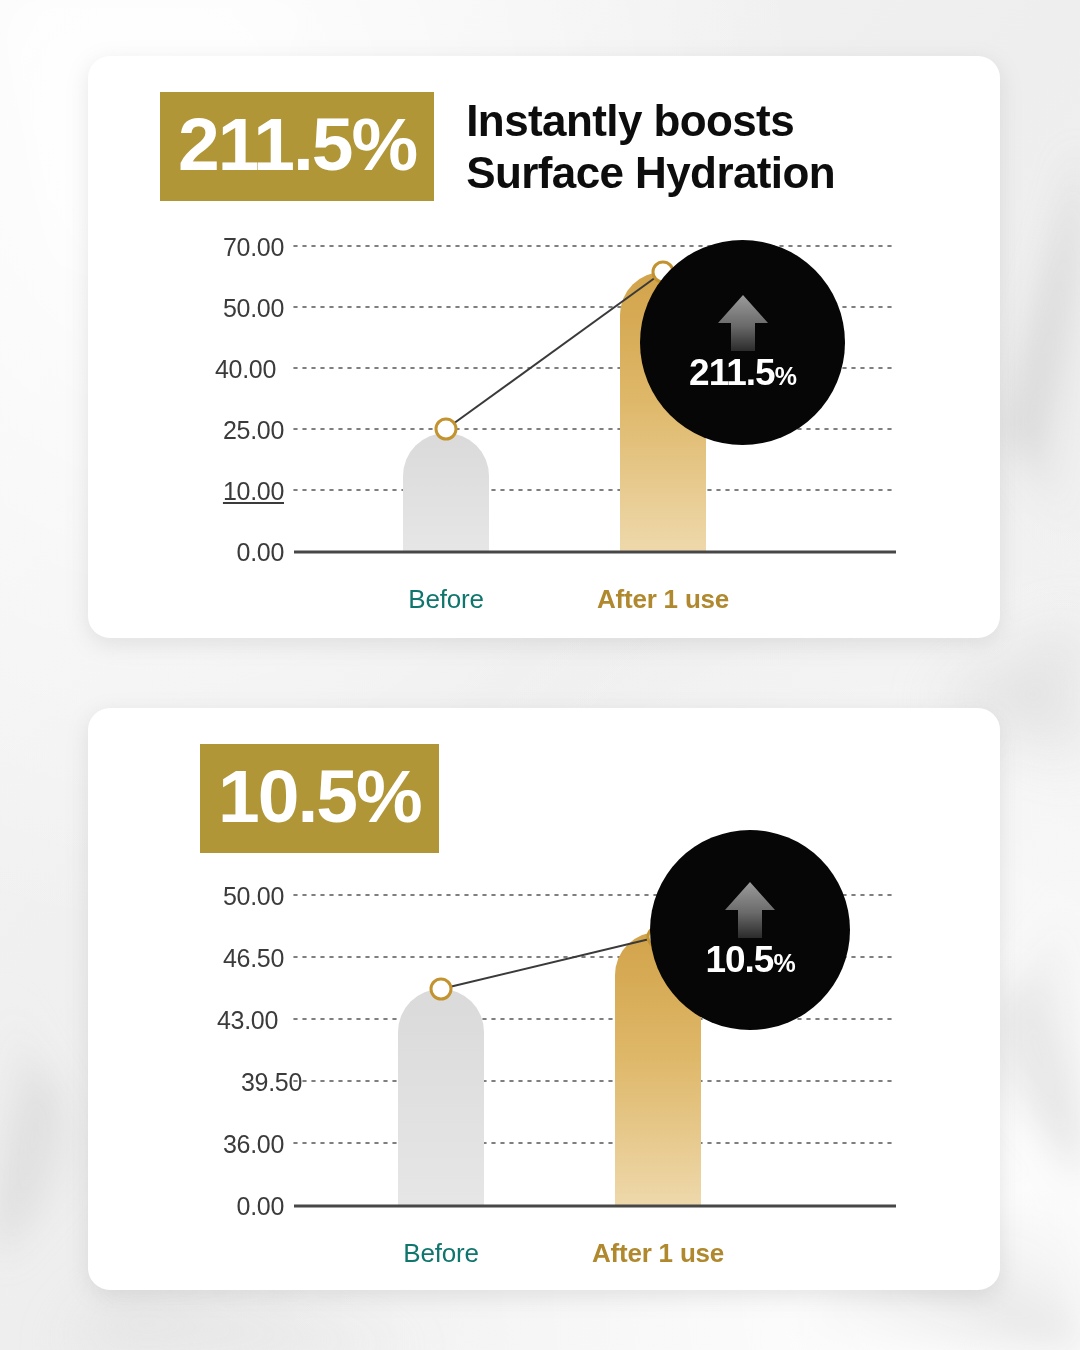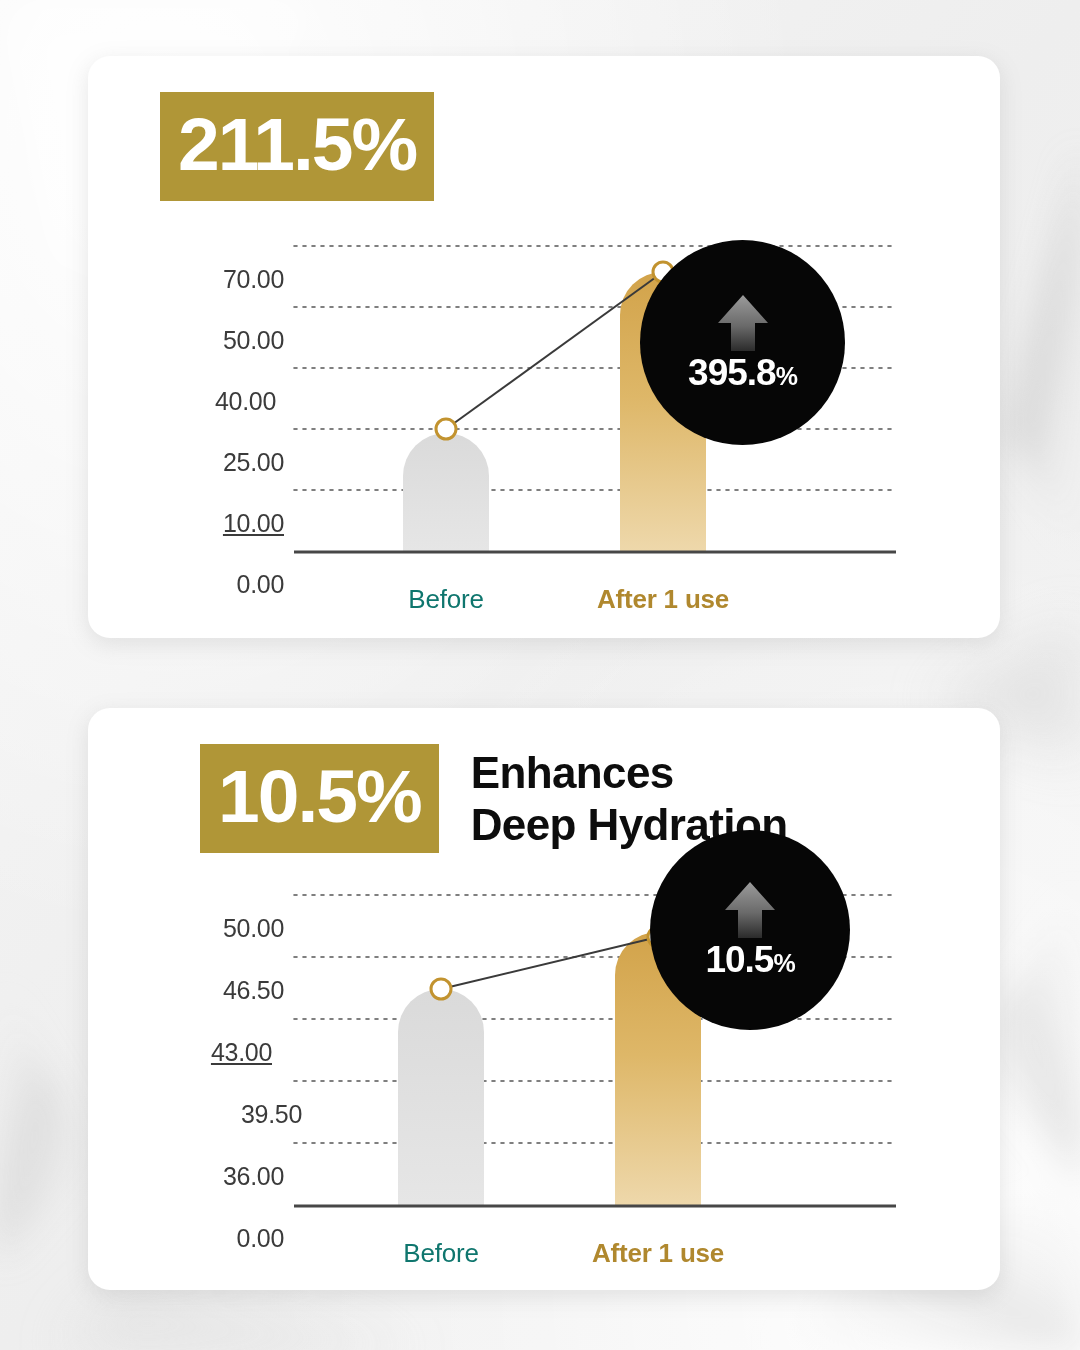--- a/index.html
+++ b/index.html
@@ -94,21 +94,20 @@
   .kpi-text .sm { font-size:25px; }
 
   
   .y-lab {
     position:absolute;
     text-align:right;
     font-size:25px;
     color:#3b3b3b;
     font-weight:400;
     letter-spacing:-.3px;
-    margin-top:32px;
   }
   .x-lab {
     position:absolute;
     text-align:center;
     font-size:26px;
     letter-spacing:-.2px;
   }
   .x-lab.before { color:#0f766e; font-weight:400; }
   .x-lab.after  { color:#b0882e; font-weight:700; }
 </style>
@@ -162,20 +161,22 @@
     <path d="M0 0 L330 0 L60 300 Z" fill="#ffffff"></path>
     <path d="M1080 620 L1080 760 L930 700 Z" fill="#d8d8d8"></path>
     <path d="M120 1290 L420 1350 L60 1350 Z" fill="#dcdcdc"></path>
   </g>
 </svg>
 
 <div class="card" id="card-1">
 
   <div class="hdr" id="hdr-1">
     <div class="pct-badge">211.5%</div>
+    <div class="hdr-title">Instantly boosts
+Surface Hydration</div>
   </div>
 
   <div class="chart-wrap">
     <svg class="chart-svg" width="912" height="582" viewBox="0 0 912 582">
       <defs>
         <linearGradient id="grayBar1" x1="0" y1="0" x2="0" y2="1">
           <stop offset="0" stop-color="#dadada"></stop>
           <stop offset="1" stop-color="#e6e6e6"></stop>
         </linearGradient>
         <linearGradient id="goldBar1" x1="0" y1="0" x2="0" y2="1">
@@ -221,30 +222,28 @@
     <defs>
       <linearGradient id="arrowGrad1" x1="0" y1="0" x2="0" y2="1">
         <stop offset="0" stop-color="#9b9b9b"></stop>
         <stop offset="0.55" stop-color="#6a6a6a"></stop>
         <stop offset="1" stop-color="#2b2b2b"></stop>
       </linearGradient>
     </defs>
     <path d="M27 0 L52 28 L39 28 L39 56 L15 56 L15 28 L2 28 Z" fill="url(#arrowGrad1)"></path>
   </svg>
   <div class="kpi-text">
-    <span>395.8</span><span class="sm">%</span>
+    <span>211.5</span><span class="sm">%</span>
   </div>
 </div>
 
 <div class="card" id="card-2">
 
   <div class="hdr" id="hdr-2">
     <div class="pct-badge">10.5%</div>
-    <div class="hdr-title">Enhances
-Deep Hydration</div>
   </div>
 
   <div class="chart-wrap">
     <svg class="chart-svg" width="912" height="582" viewBox="0 0 912 582">
       <defs>
         <linearGradient id="grayBar2" x1="0" y1="0" x2="0" y2="1">
           <stop offset="0" stop-color="#dadada"></stop>
           <stop offset="1" stop-color="#e6e6e6"></stop>
         </linearGradient>
         <linearGradient id="goldBar2" x1="0" y1="0" x2="0" y2="1">
@@ -268,21 +267,21 @@
       <line x1="206" y1="498" x2="808" y2="498" stroke="#474747" stroke-width="3"></line>
 
       <line x1="353" y1="281" x2="570" y2="229" stroke="#3a3a3a" stroke-width="2"></line>
 
       <circle cx="353" cy="281" r="10" fill="#ffffff" stroke="#c2932f" stroke-width="3"></circle>
       <circle cx="570" cy="229" r="10" fill="#ffffff" stroke="#c2932f" stroke-width="3"></circle>
     </svg>
 
     <div class="y-lab" style="left:86px; top:174px; width:110px;">50.00</div>
     <div class="y-lab" style="left:86px; top:236px; width:110px;">46.50</div>
-    <div class="y-lab" style="left:74px; top:298px; width:110px;text-decoration:underline;">43.00</div>
+    <div class="y-lab" style="left:80px; top:298px; width:110px;">43.00</div>
     <div class="y-lab" style="left:104px; top:360px; width:110px;">39.50</div>
     <div class="y-lab" style="left:86px; top:422px; width:110px;">36.00</div>
     <div class="y-lab" style="left:86px; top:484px; width:110px;">0.00</div>
 
     <div class="x-lab before" style="left:253px; top:530px; width:200px;">Before</div>
     <div class="x-lab after" style="left:470px; top:530px; width:200px;">After 1 use</div>
   </div>
 </div>
 
 <div class="kpi" id="kpi-2">

